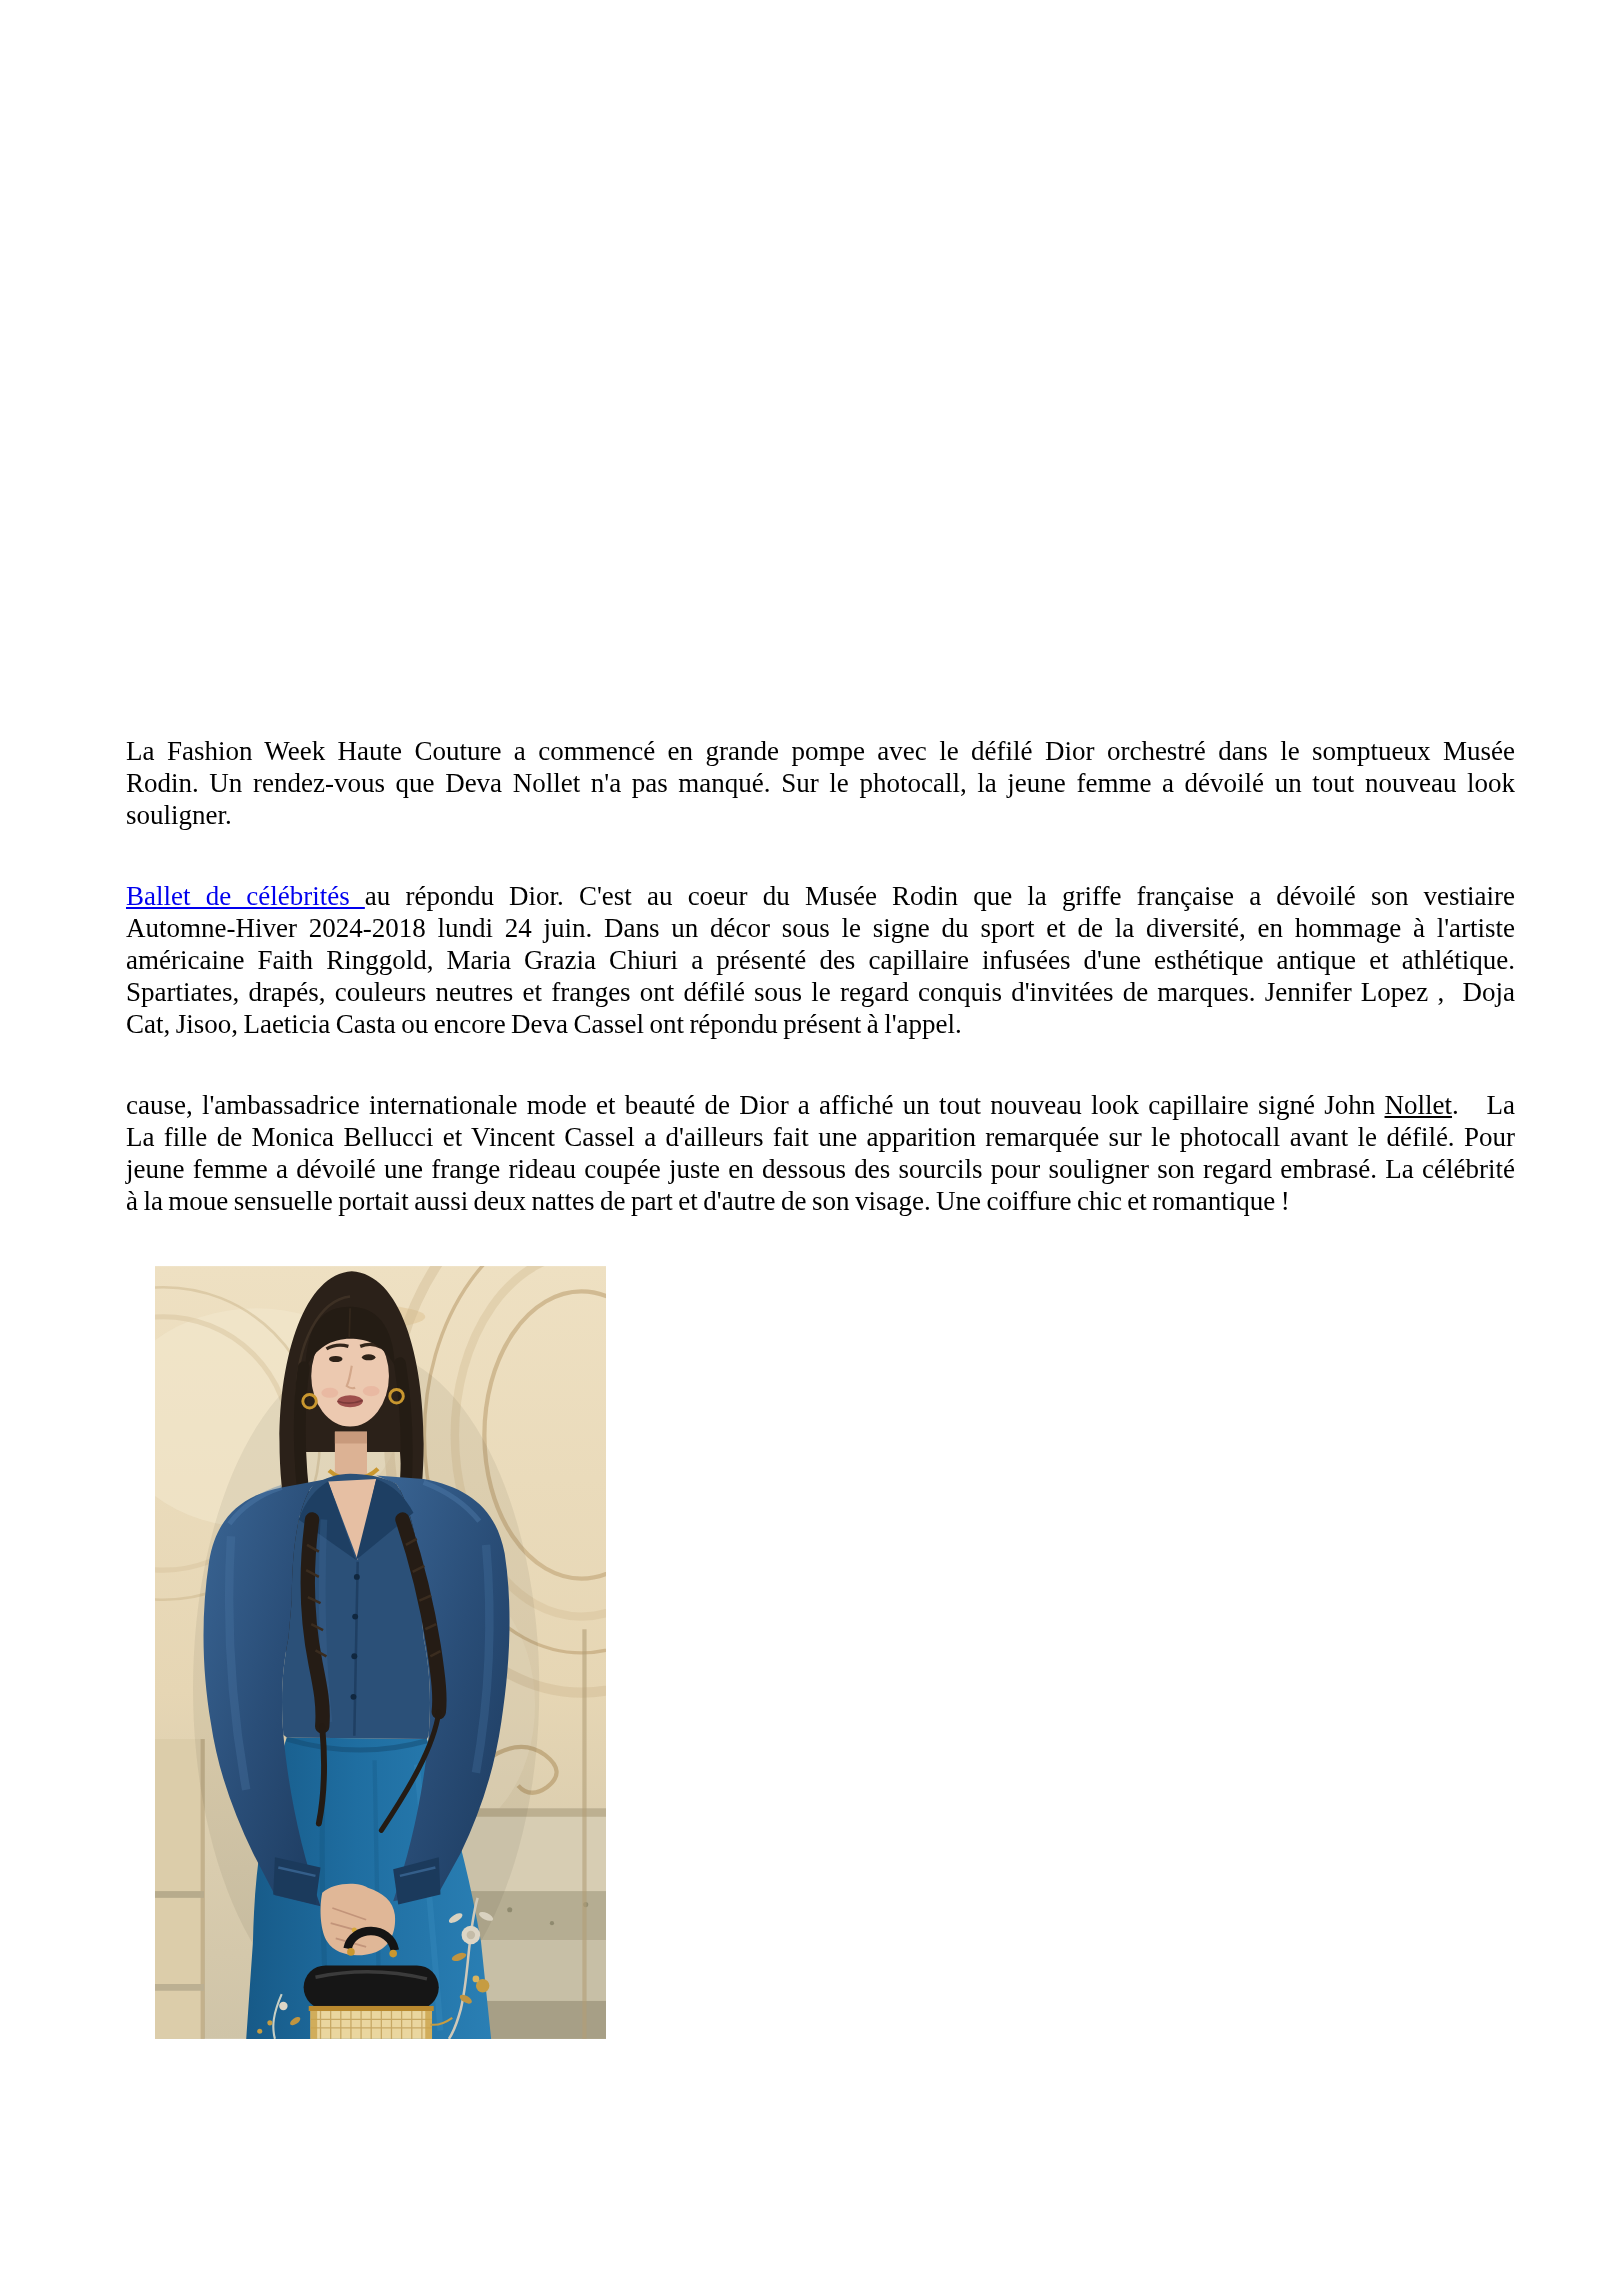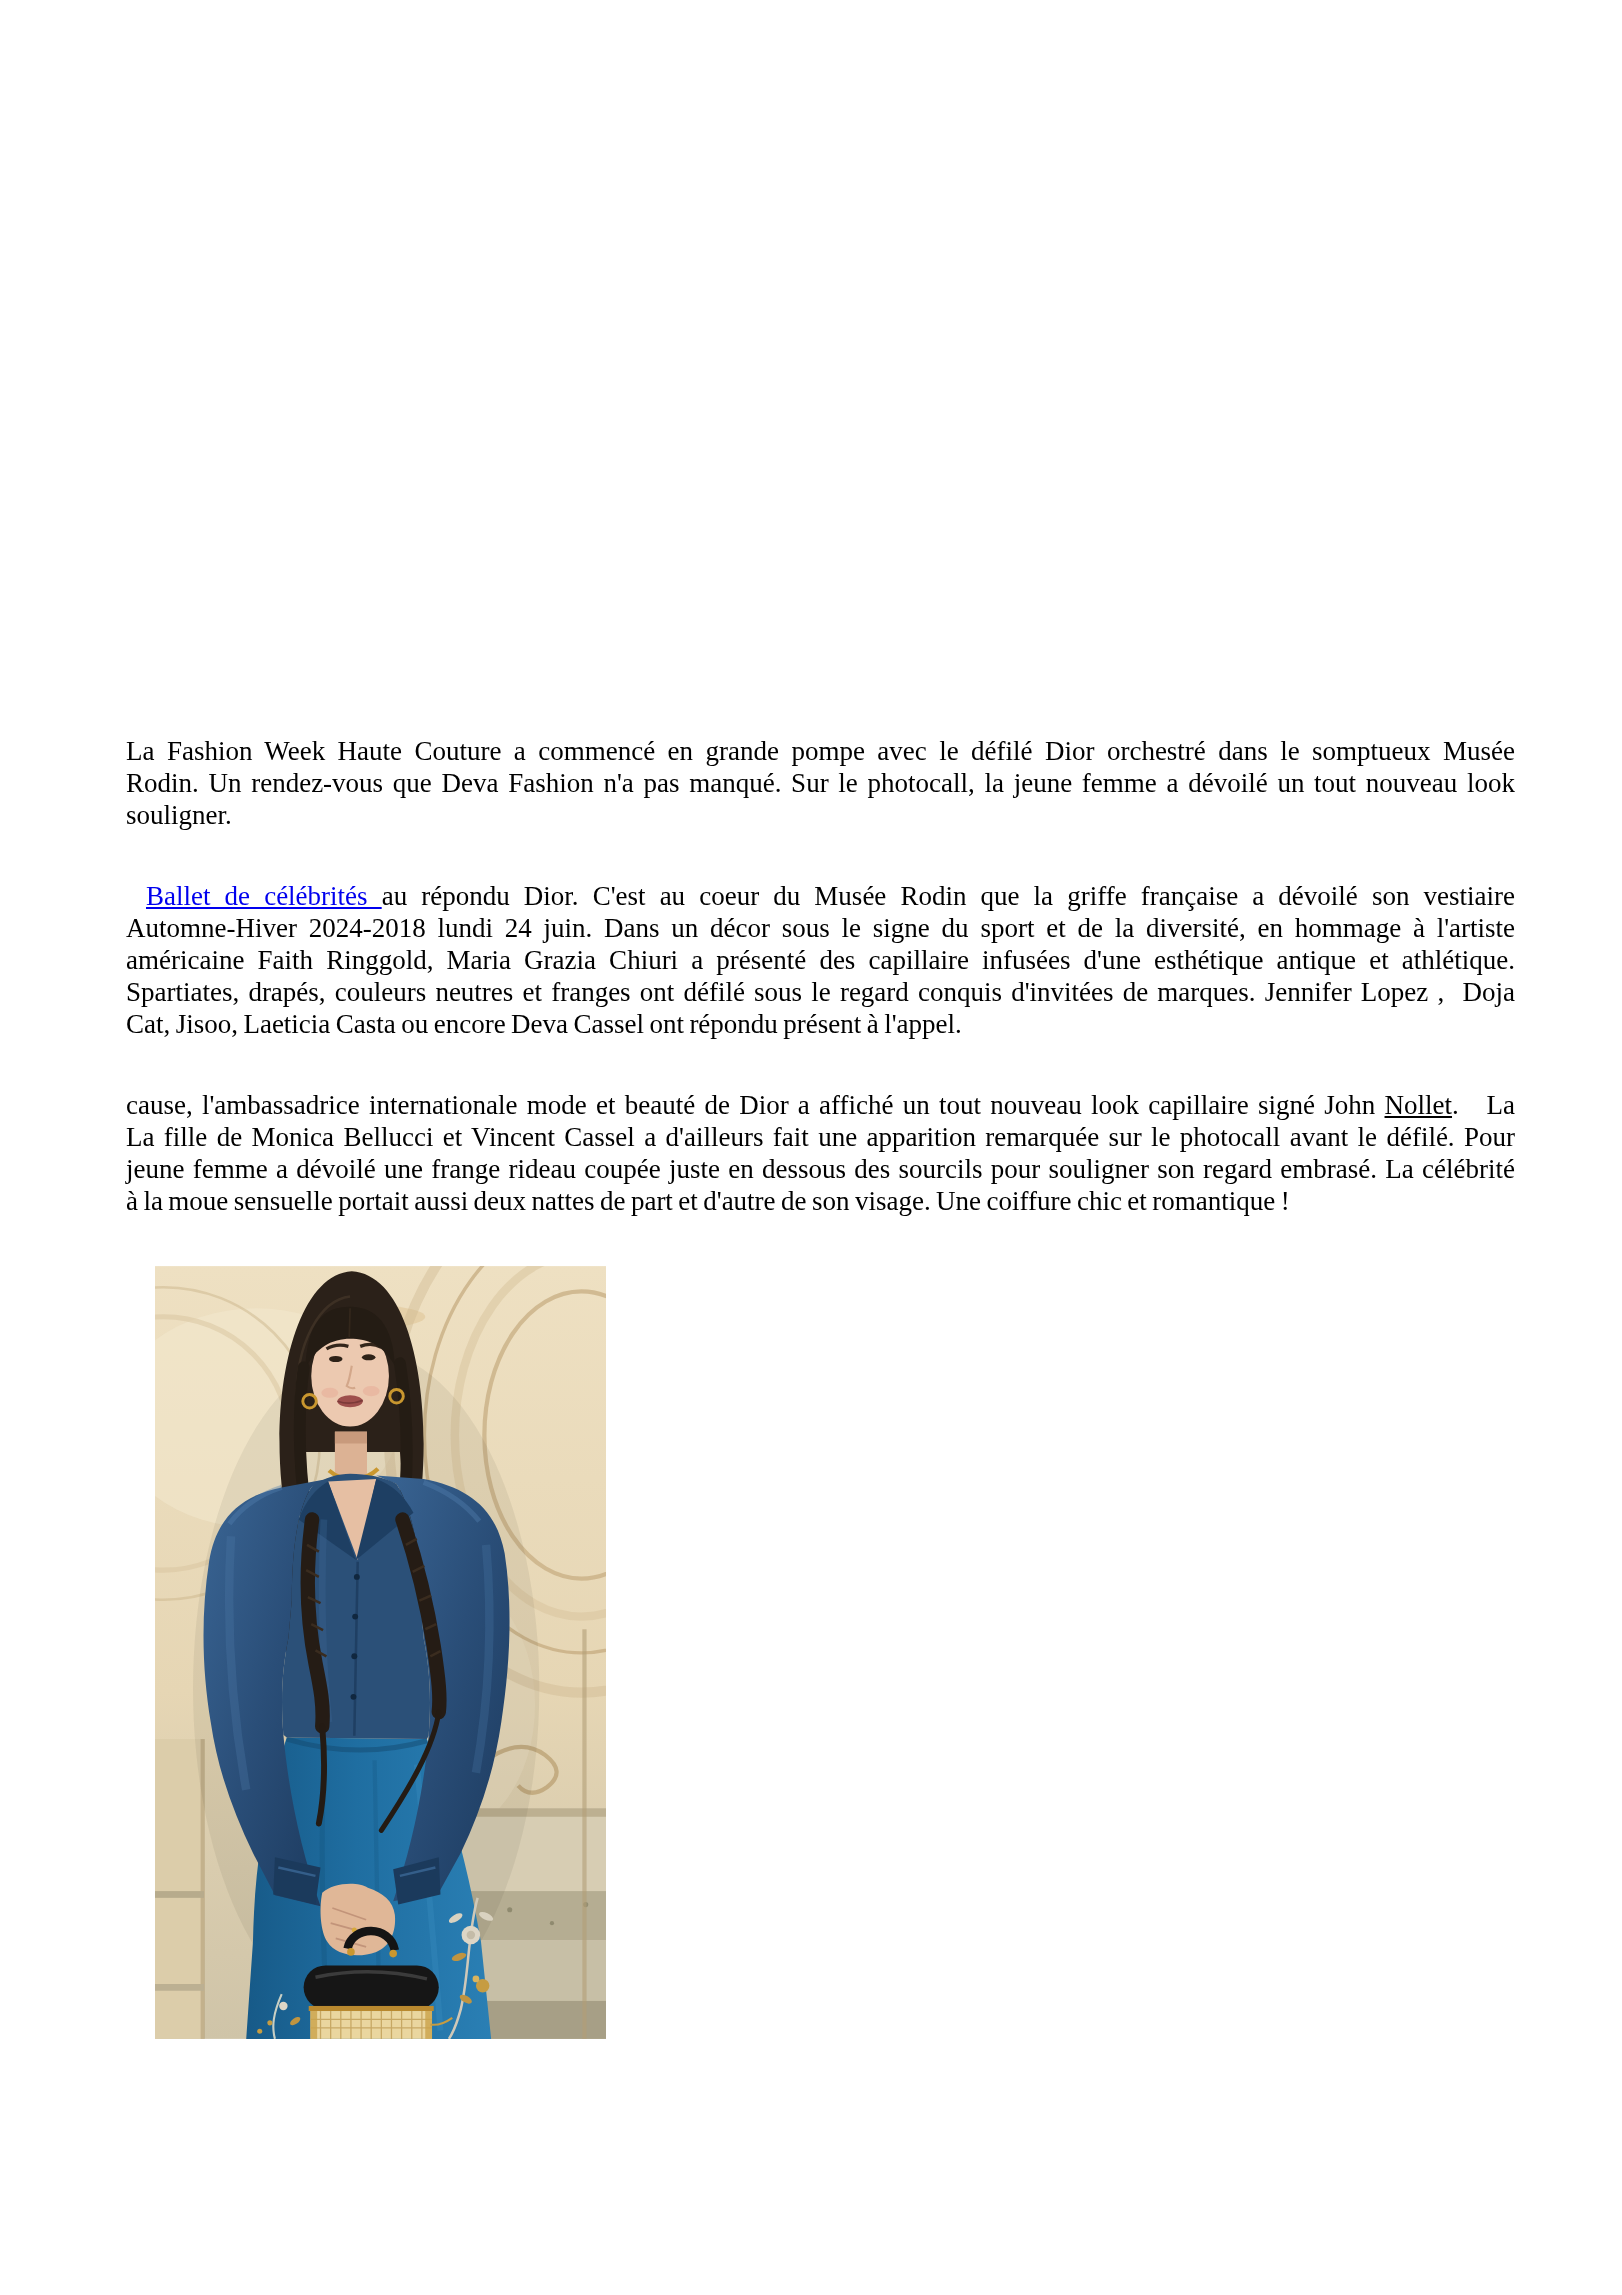--- a/index.html
+++ b/index.html
@@ -29,39 +29,38 @@
     word-spacing:-1.3px;
     white-space:normal;
   }
   .line.last{
     text-align-last:auto;
   }
   a.link{
     color:#0000ee;
     text-decoration:underline;
     cursor:pointer;
-    margin-left:20px;
   }
   .u{ text-decoration:underline; }
   figure.photo{
     margin:0 0 0 29px;
     padding:0;
     width:451px;height:773px;
   }
   figure.photo svg{ display:block; }
 </style>
 </head>
 <body>
 
 <div class="page">
   <div class="content">
     <article>
         <div class="para">
           <div class="line"><span>La Fashion Week Haute Couture a commencé en grande pompe avec le défilé Dior orchestré dans le somptueux Musée</span></div>
-          <div class="line"><span>Rodin. Un rendez-vous que Deva Fashion n'a pas manqué. Sur le photocall, la jeune femme a dévoilé un tout nouveau look</span></div>
+          <div class="line"><span>Rodin. Un rendez-vous que Deva Nollet n'a pas manqué. Sur le photocall, la jeune femme a dévoilé un tout nouveau look</span></div>
           <div class="line last"><span>souligner.</span></div>
         </div>
         <div class="para">
           <div class="line"><a href="#" class="link">Ballet de célébrités </a><span>au répondu Dior. C'est au coeur du Musée Rodin que la griffe française a dévoilé son vestiaire</span></div>
           <div class="line"><span>Automne-Hiver 2024-2018 lundi 24 juin. Dans un décor sous le signe du sport et de la diversité, en hommage à l'artiste</span></div>
           <div class="line"><span>américaine Faith Ringgold, Maria Grazia Chiuri a présenté des capillaire infusées d'une esthétique antique et athlétique.</span></div>
           <div class="line"><span>Spartiates, drapés, couleurs neutres et franges ont défilé sous le regard conquis d'invitées de marques. Jennifer Lopez ,&nbsp; Doja</span></div>
           <div class="line last"><span>Cat, Jisoo, Laeticia Casta ou encore Deva Cassel ont répondu présent à l'appel.</span></div>
         </div>
         <div class="para">

